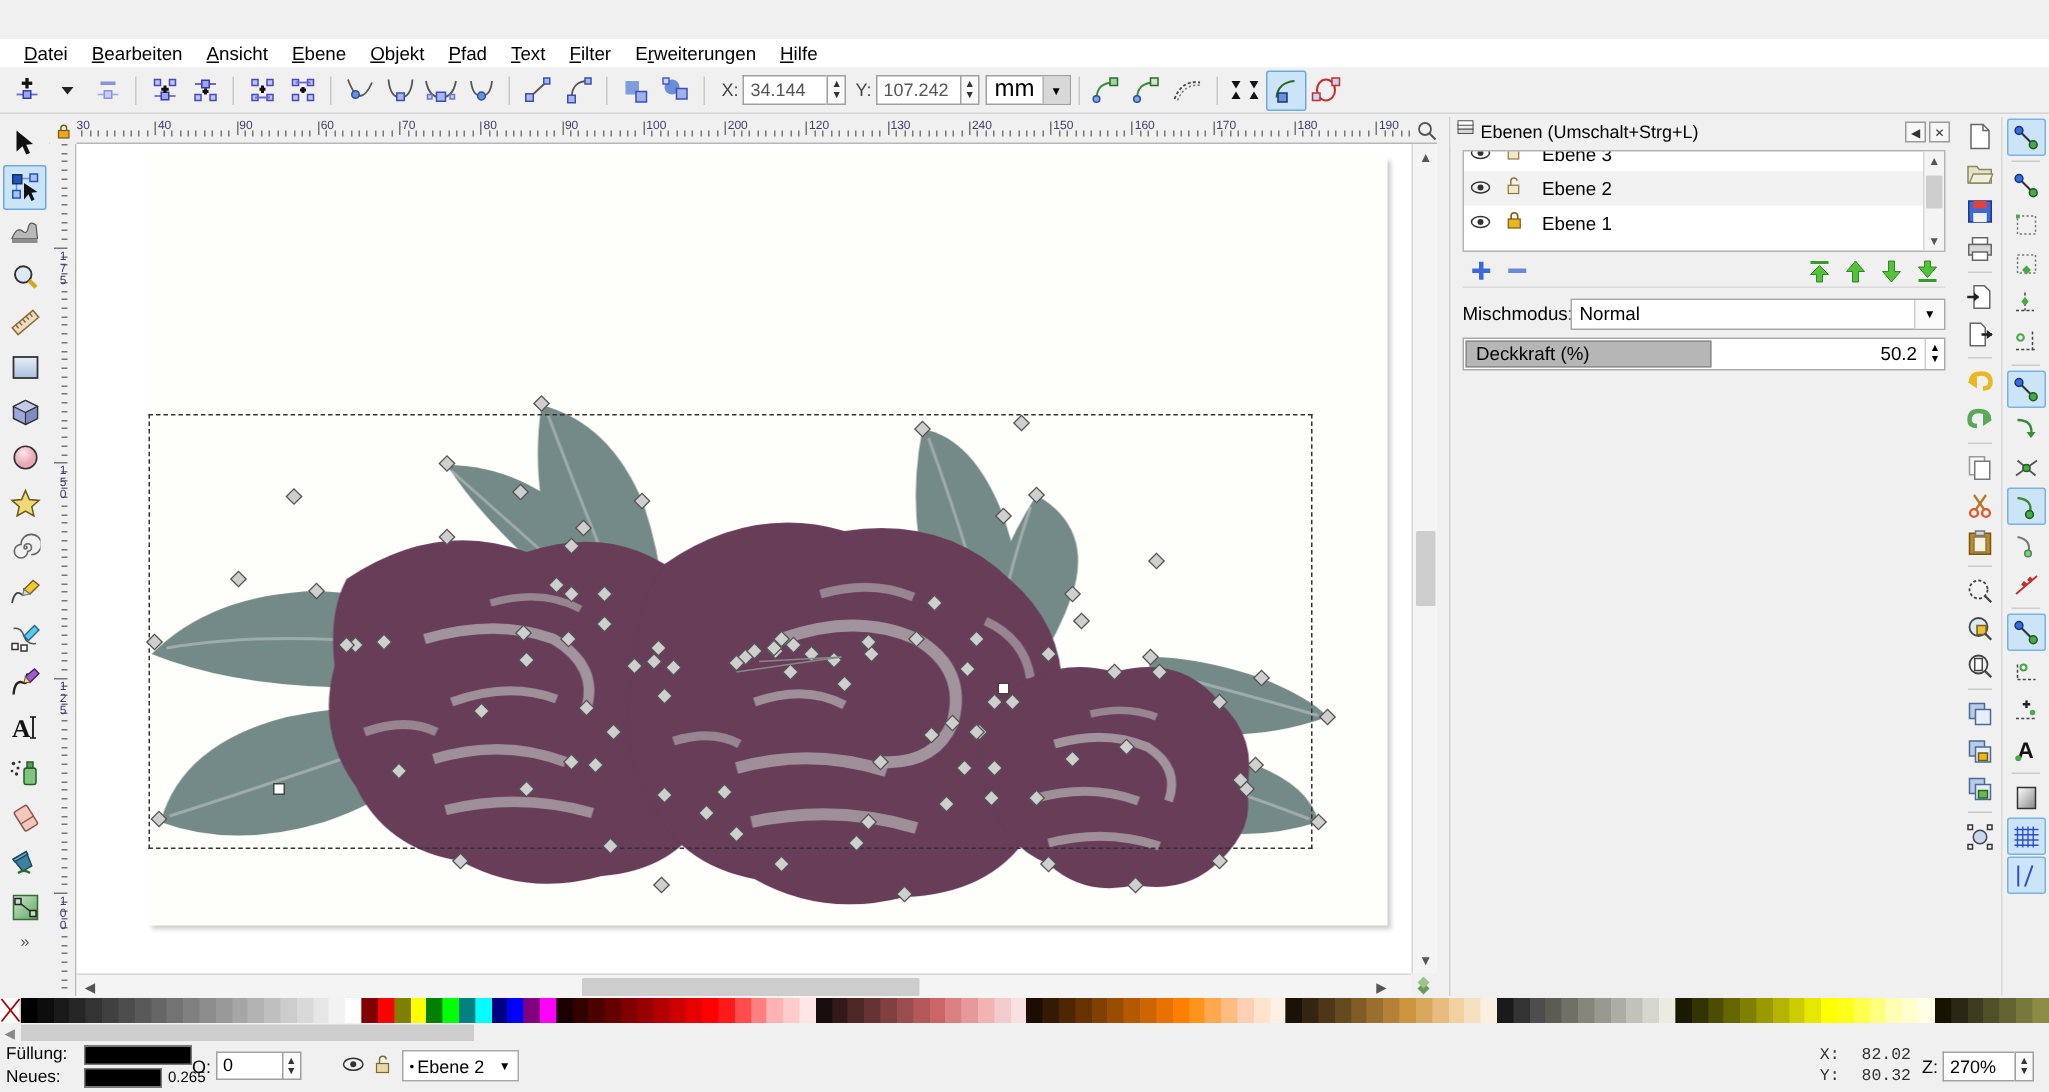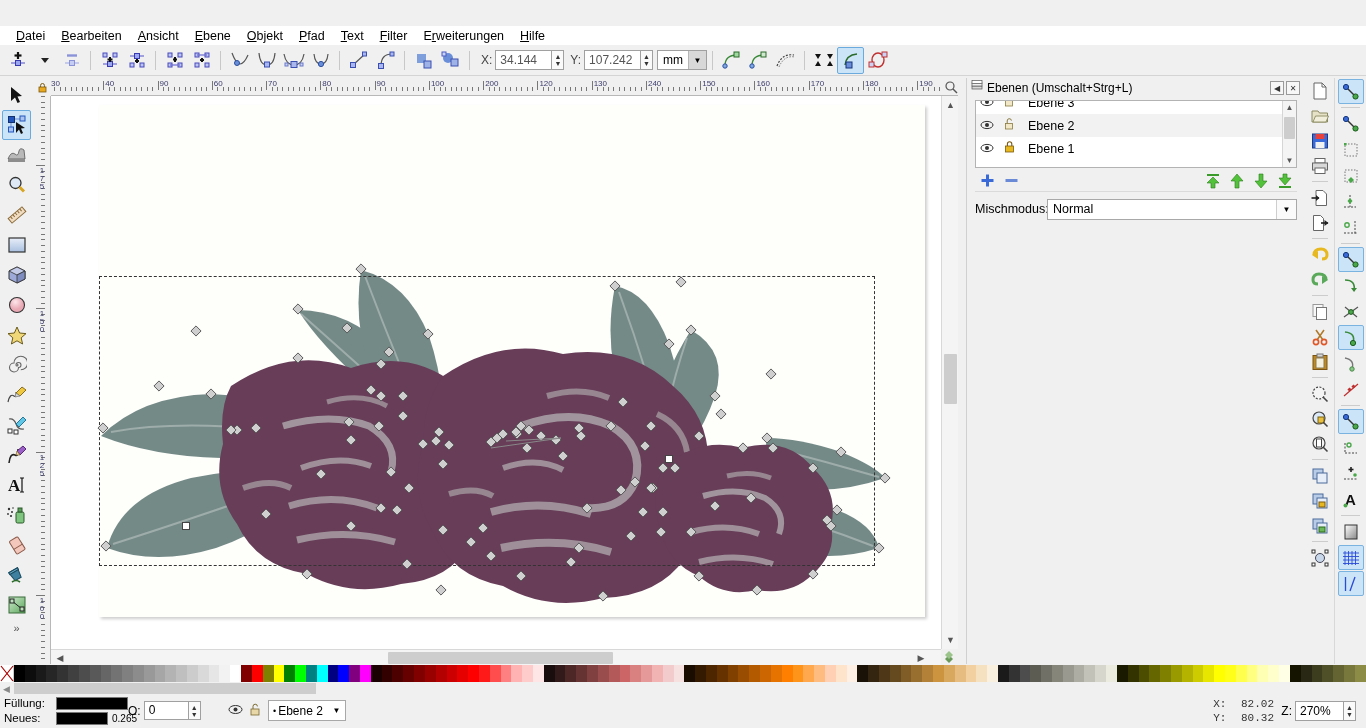--- a/index.html
+++ b/index.html
@@ -48,21 +48,21 @@
   .numfield {
     height: 20px; width: 56px; background: #fff; border: 1px solid #a0a0a0; border-right:none;
     font-size: 12px; color:#555; text-align:left; padding: 0 4px; line-height:18px;
     font-family:"Liberation Sans",sans-serif;
   }
   .spinarrows { width: 13px; height: 20px; border: 1px solid #a0a0a0; background:#fafafa;
      display:flex; flex-direction:column; justify-content:center; align-items:center; }
   .spinarrows i { font-style:normal; font-size:7px; line-height:7px; color:#333; }
   .unitsel { height:20px; display:flex; align-items:center; border:1px solid #a0a0a0; background:#fff;
      margin-left:4px; }
-  .unitsel span { padding: 0 5px; font-size:12px; }
+  .unitsel span { padding: 0 5px; font-size:16px; }
   .unitsel .drop { width:18px; height:18px; background:#d8d8d8; display:flex; align-items:center;
      justify-content:center; font-size:8px; border-left:1px solid #b5b5b5;}
 
   
   .toolbox {
     position: absolute; top: 78px; left: 0; width: 33px; height: 586px;
     background: #f0f0f0; display:flex; flex-direction:column; align-items:center; padding-top:2px;
   }
   .tool { width: 29px; height: 30px; display:flex; align-items:center; justify-content:center;
           border-radius:2px; }
@@ -1138,20 +1138,30 @@
     </div>
 
     <div class="blendrow">
       <span class="blbl">Mischmodus:</span>
       <div class="combo">
         <span>Normal</span>
         <div class="cdrop">▼</div>
       </div>
     </div>
 
+    <div class="opacityrow">
+      <div class="opabar">
+        <span>Deckkraft (%)</span>
+      </div>
+      <span class="opaval">50.2</span>
+      <div class="opaspin">
+          <i>▲</i>
+          <i>▼</i>
+        </div>
+    </div>
   </div>
 
   <div class="cmdbar">
     <div class="cb">
       <svg width="18" height="18" viewBox="0 0 18 18">
         <path d="M3,1 h8 l4,4 v12 h-12 z" fill="#fff" stroke="#666" stroke-width="1"></path>
         <path d="M11,1 v4 h4" fill="none" stroke="#666" stroke-width="1"></path>
       </svg>
     </div>
     <div class="cb">

